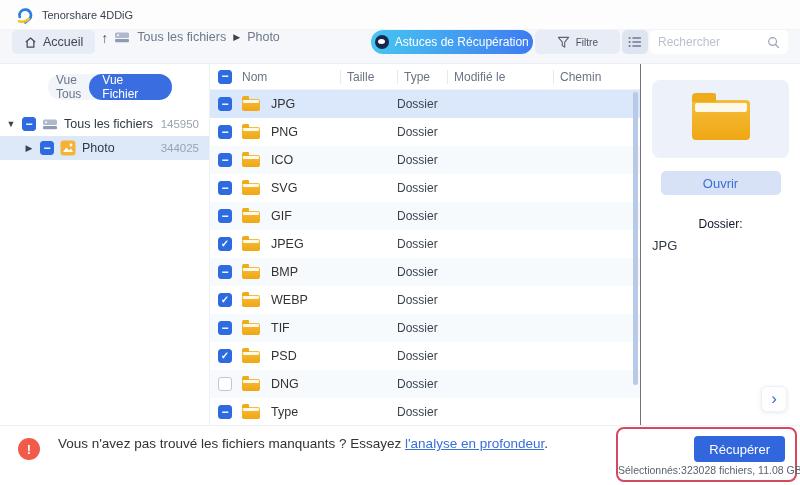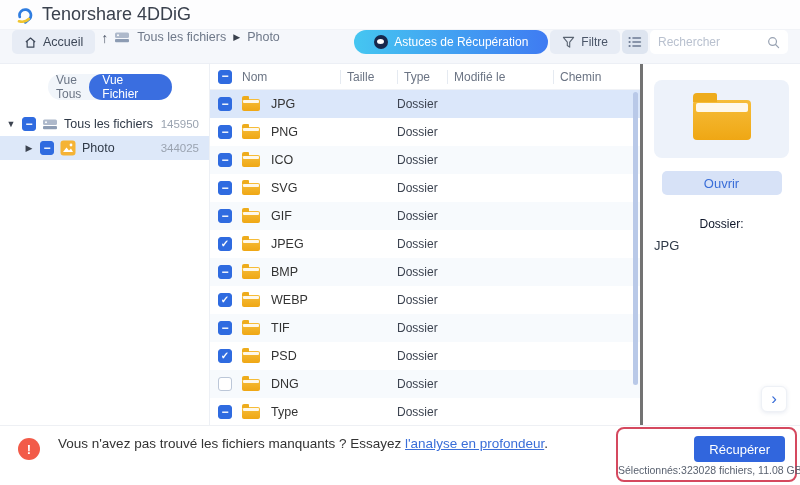--- a/index.html
+++ b/index.html
@@ -3,39 +3,39 @@
 <meta charset="utf-8">
 <style>
   * { margin:0; padding:0; box-sizing:border-box; }
   html,body { width:800px; height:485px; overflow:hidden; }
   body { font-family:"Liberation Sans", sans-serif; background:#fff; color:#333; }
   .app { position:relative; width:800px; height:485px; display:flex; flex-direction:column; background:#fff; }
 
   
   .titlebar { height:30px; flex:none; display:flex; align-items:center; padding-left:15px; gap:8px;
               background:#fdfdfe; border-bottom:1px solid #f1f3f7; }
-  .titlebar .app-title { font-size:18px; color:#3a414d; }
+  .titlebar .app-title { font-size:11px; color:#3a414d; }
 
   
   .navbar { height:34px; flex:none; display:flex; align-items:flex-start; gap:2px; padding:0 12px;
             background:#f5f7fb; border-bottom:1px solid #eceff5; }
   .btn { display:inline-flex; align-items:center; justify-content:center; gap:6px; height:24px;
          border:none; border-radius:5px; cursor:pointer; font-family:inherit; }
   .home-btn { background:#e7ecf5; color:#3d4758; font-size:12.5px; padding:0 12px; }
   .up-arrow { font-size:14px; color:#4c5566; cursor:pointer; padding:0 4px; }
   .crumbs { display:flex; align-items:center; gap:7px; }
   .crumb { font-size:12.5px; color:#6e7889; cursor:pointer; }
   .crumb-sep { font-size:9px; color:#3a414d; }
   .nav-spacer { flex:1; }
   .tips-btn { background:linear-gradient(90deg,#45c6f1,#3f7bf2); color:#fff; font-size:12px;
-              padding:0 20px; border-radius:12px; }
+              padding:0 4px; border-radius:12px; }
   .tips-ico { position:relative; width:14px; height:14px; border-radius:50%; background:#17284d; flex:none; }
   .tips-ico::after { content:""; position:absolute; left:3px; top:4px; width:7px; height:5px;
                      border-radius:50%; background:#fff; }
-  .filter-btn { background:#e7ecf5; color:#4a5568; font-size:12px; padding:0 12px; }
+  .filter-btn { background:#e7ecf5; color:#4a5568; font-size:10px; padding:0 22px; }
   .listview-btn { background:#dee5f0; width:26px; padding:0; }
   .search-box { display:flex; align-items:center; background:#fff; border-radius:5px; height:24px;
                 width:138px; padding:0 8px; }
   .search-box input { border:none; outline:none; flex:1; min-width:0; font-size:12px; color:#737373;
                       font-family:inherit; background:transparent; }
   .search-box input::placeholder { color:#b9c1cf; }
 
   
   .content { flex:1; display:flex; overflow:hidden; background:#fff; }
 
@@ -83,21 +83,21 @@
   .trow { height:28px; cursor:pointer; }
   .trow:nth-child(odd) { background:#f7fafd; }
   .trow.selected { background:#dbe7fa; }
   .c-name { display:flex; align-items:center; gap:11px; }
   .c-name-label { font-size:12.5px; color:#333; }
   .c-type { font-size:12px; color:#3c4350; }
   .vscroll { position:absolute; top:28px; right:2px; width:5px; height:293px;
              background:#b9c9e8; border-radius:3px; cursor:pointer; }
 
   
-  .rightpanel { width:160px; flex:none; border-left:3px solid #737373; position:relative; padding:16px 11px 0; }
+  .rightpanel { width:160px; flex:none; border-left:1px solid #737373; position:relative; padding:16px 11px 0; }
   .preview-card { height:78px; background:#edf2fa; border-radius:8px; display:flex; align-items:center;
                   justify-content:center; }
   .open-btn { display:block; width:120px; height:24px; margin:13px auto 0; background:#d7e2f7;
               color:#3a6ed8; font-size:13px; border:none; border-radius:5px; cursor:pointer; font-family:inherit; }
   .meta-label { margin-top:22px; font-size:12px; color:#0f172a;text-align:center; }
   .meta-value { margin-top:7px; font-size:13px; color:#2f3947; }
   .next-btn { position:absolute; right:13px; bottom:13px; width:26px; height:26px; background:#fff;
               border:1px solid #eef1f6; border-radius:6px; box-shadow:0 1px 4px rgba(60,80,140,.12);
               color:#3a6ed8; font-size:17px; line-height:23px; text-align:center; cursor:pointer; }
 

